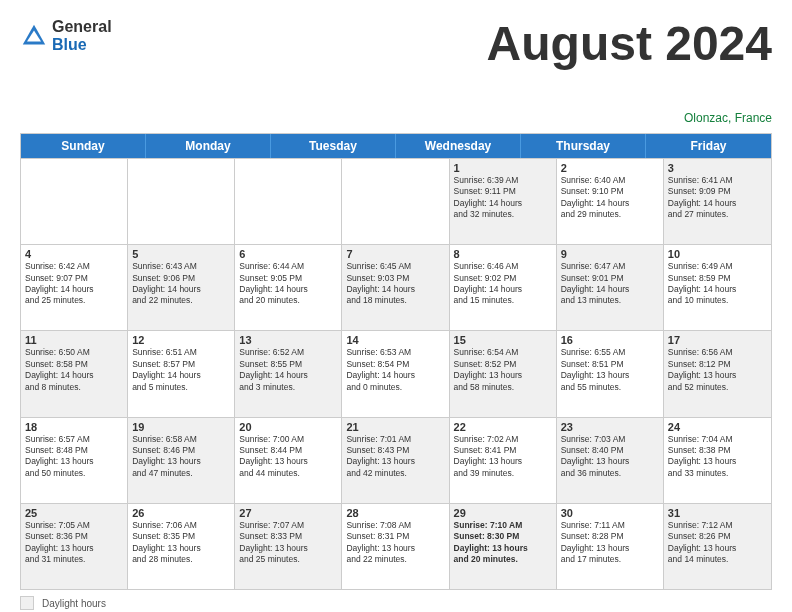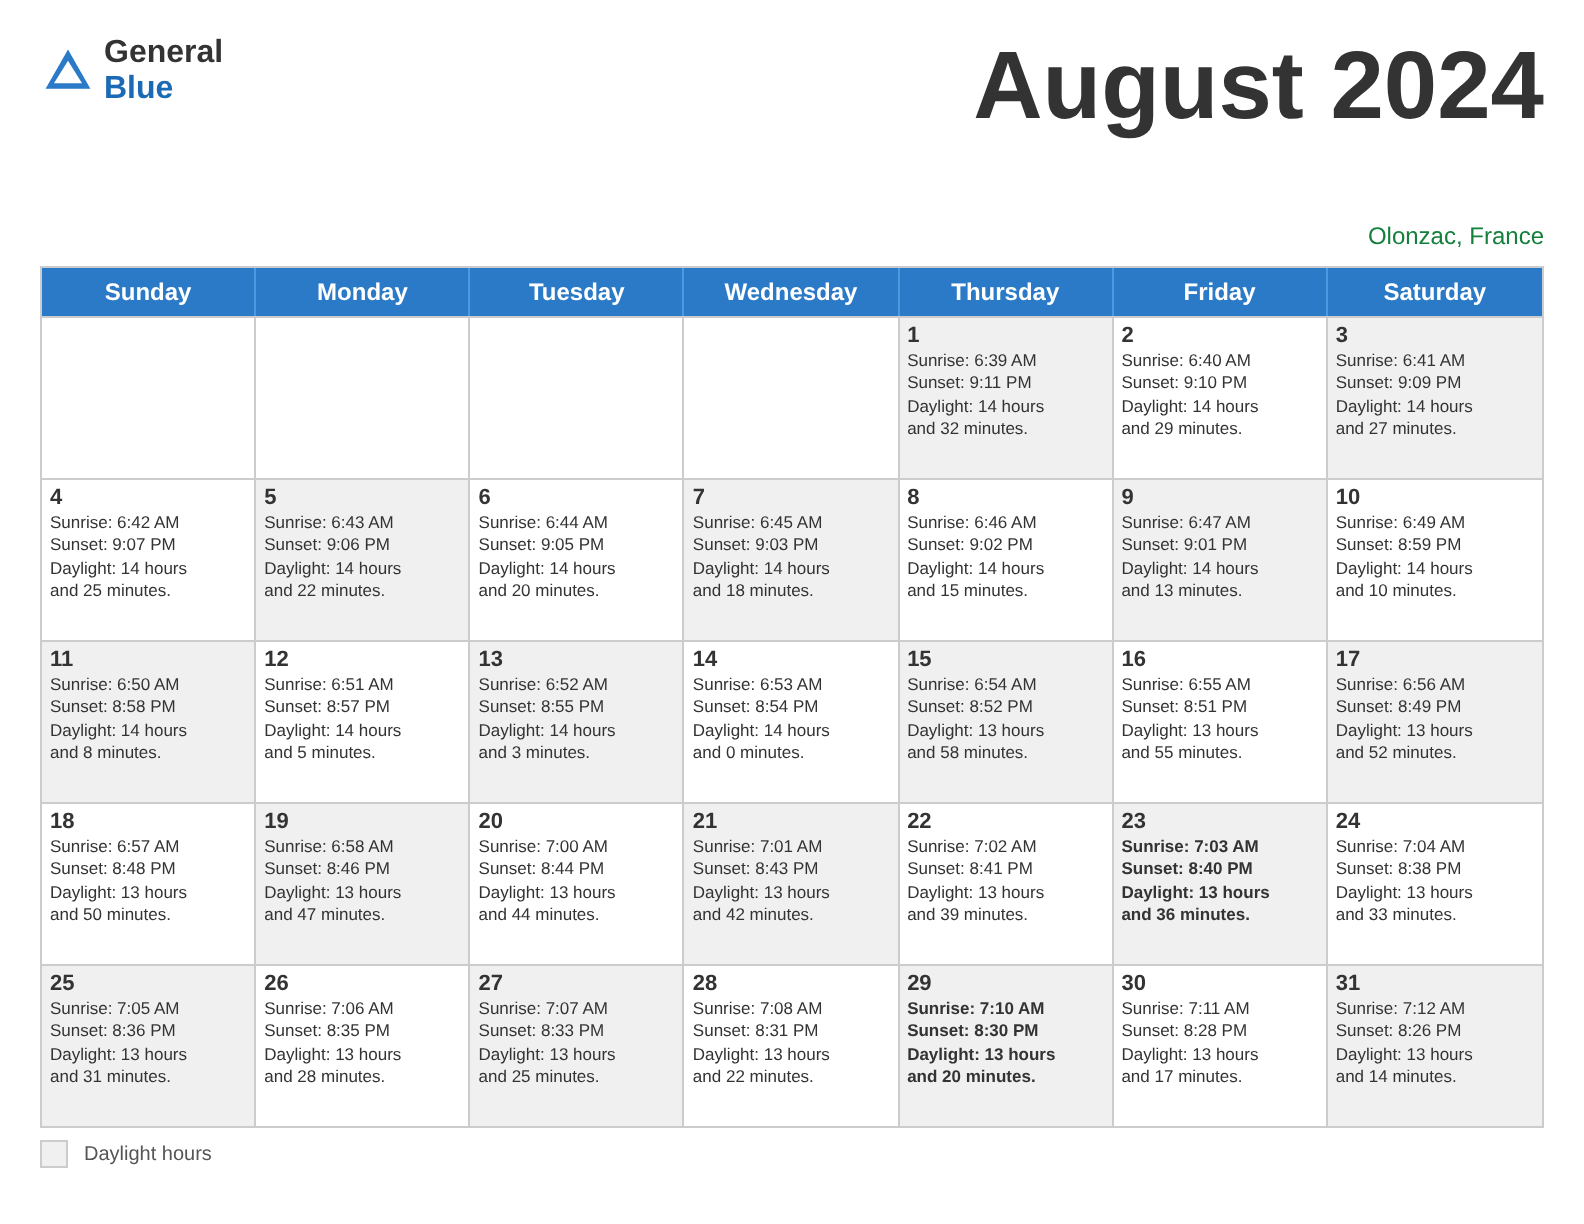--- a/index.html
+++ b/index.html
@@ -6,21 +6,21 @@
     body {
       font-family: Arial, sans-serif;
       background: #fff;
       width: 792px;
       height: 612px;
       overflow: hidden;
     }
     .page {
       width: 792px;
       height: 612px;
-      padding: 18px 20px 28px 20px;
+      padding: 18px 20px 2px 20px;
       display: flex;
       flex-direction: column;
     }
     .header {
       display: flex;
       justify-content: space-between;
       align-items: flex-start;
       margin-bottom: 8px;
     }
     .logo {
@@ -62,21 +62,21 @@
       margin-top: 40px;
     }
     .calendar {
       flex: 1;
       display: flex;
       flex-direction: column;
       border: 1px solid #ccc;
     }
     .cal-header {
       display: grid;
-      grid-template-columns: repeat(7, 1fr);
+      grid-template-columns: repeat(6, 1fr);
       background: #2a7ac7;
     }
     .cal-header-cell {
       color: #fff;
       font-size: 12px;
       font-weight: bold;
       text-align: center;
       padding: 5px 2px;
       border-right: 1px solid #4a9ae0;
     }
@@ -153,21 +153,20 @@
 
   <div class="calendar">
     <div class="cal-header">
 
     <div class="cal-header-cell">Sunday</div>
         <div class="cal-header-cell">Monday</div>
         <div class="cal-header-cell">Tuesday</div>
         <div class="cal-header-cell">Wednesday</div>
         <div class="cal-header-cell">Thursday</div>
         <div class="cal-header-cell">Friday</div>
-        <div class="cal-header-cell">Saturday</div>
       </div>
     <div class="cal-body">
 
     <div class="cal-row">
           <div class="cal-cell"></div>
           <div class="cal-cell"></div>
           <div class="cal-cell"></div>
           <div class="cal-cell"></div>
           <div class="cal-cell shaded">
             <div class="day-num">1</div>
@@ -281,21 +280,21 @@
           <div class="cal-cell">
             <div class="day-num">16</div>
             <div class="day-info" style="white-space: pre-line;">Sunrise: 6:55 AM
 Sunset: 8:51 PM
 Daylight: 13 hours
 and 55 minutes.</div>
           </div>
           <div class="cal-cell shaded">
             <div class="day-num">17</div>
             <div class="day-info" style="white-space: pre-line;">Sunrise: 6:56 AM
-Sunset: 8:49 PM
+Sunset: 8:12 PM
 Daylight: 13 hours
 and 52 minutes.</div>
           </div>
         </div>
         <div class="cal-row">
           <div class="cal-cell">
             <div class="day-num">18</div>
             <div class="day-info" style="white-space: pre-line;">Sunrise: 6:57 AM
 Sunset: 8:48 PM
 Daylight: 13 hours
@@ -324,21 +323,21 @@
           </div>
           <div class="cal-cell">
             <div class="day-num">22</div>
             <div class="day-info" style="white-space: pre-line;">Sunrise: 7:02 AM
 Sunset: 8:41 PM
 Daylight: 13 hours
 and 39 minutes.</div>
           </div>
           <div class="cal-cell shaded">
             <div class="day-num">23</div>
-            <div class="day-info" style="white-space: pre-line; font-weight: bold;">Sunrise: 7:03 AM
+            <div class="day-info" style="white-space: pre-line;">Sunrise: 7:03 AM
 Sunset: 8:40 PM
 Daylight: 13 hours
 and 36 minutes.</div>
           </div>
           <div class="cal-cell">
             <div class="day-num">24</div>
             <div class="day-info" style="white-space: pre-line;">Sunrise: 7:04 AM
 Sunset: 8:38 PM
 Daylight: 13 hours
 and 33 minutes.</div>

